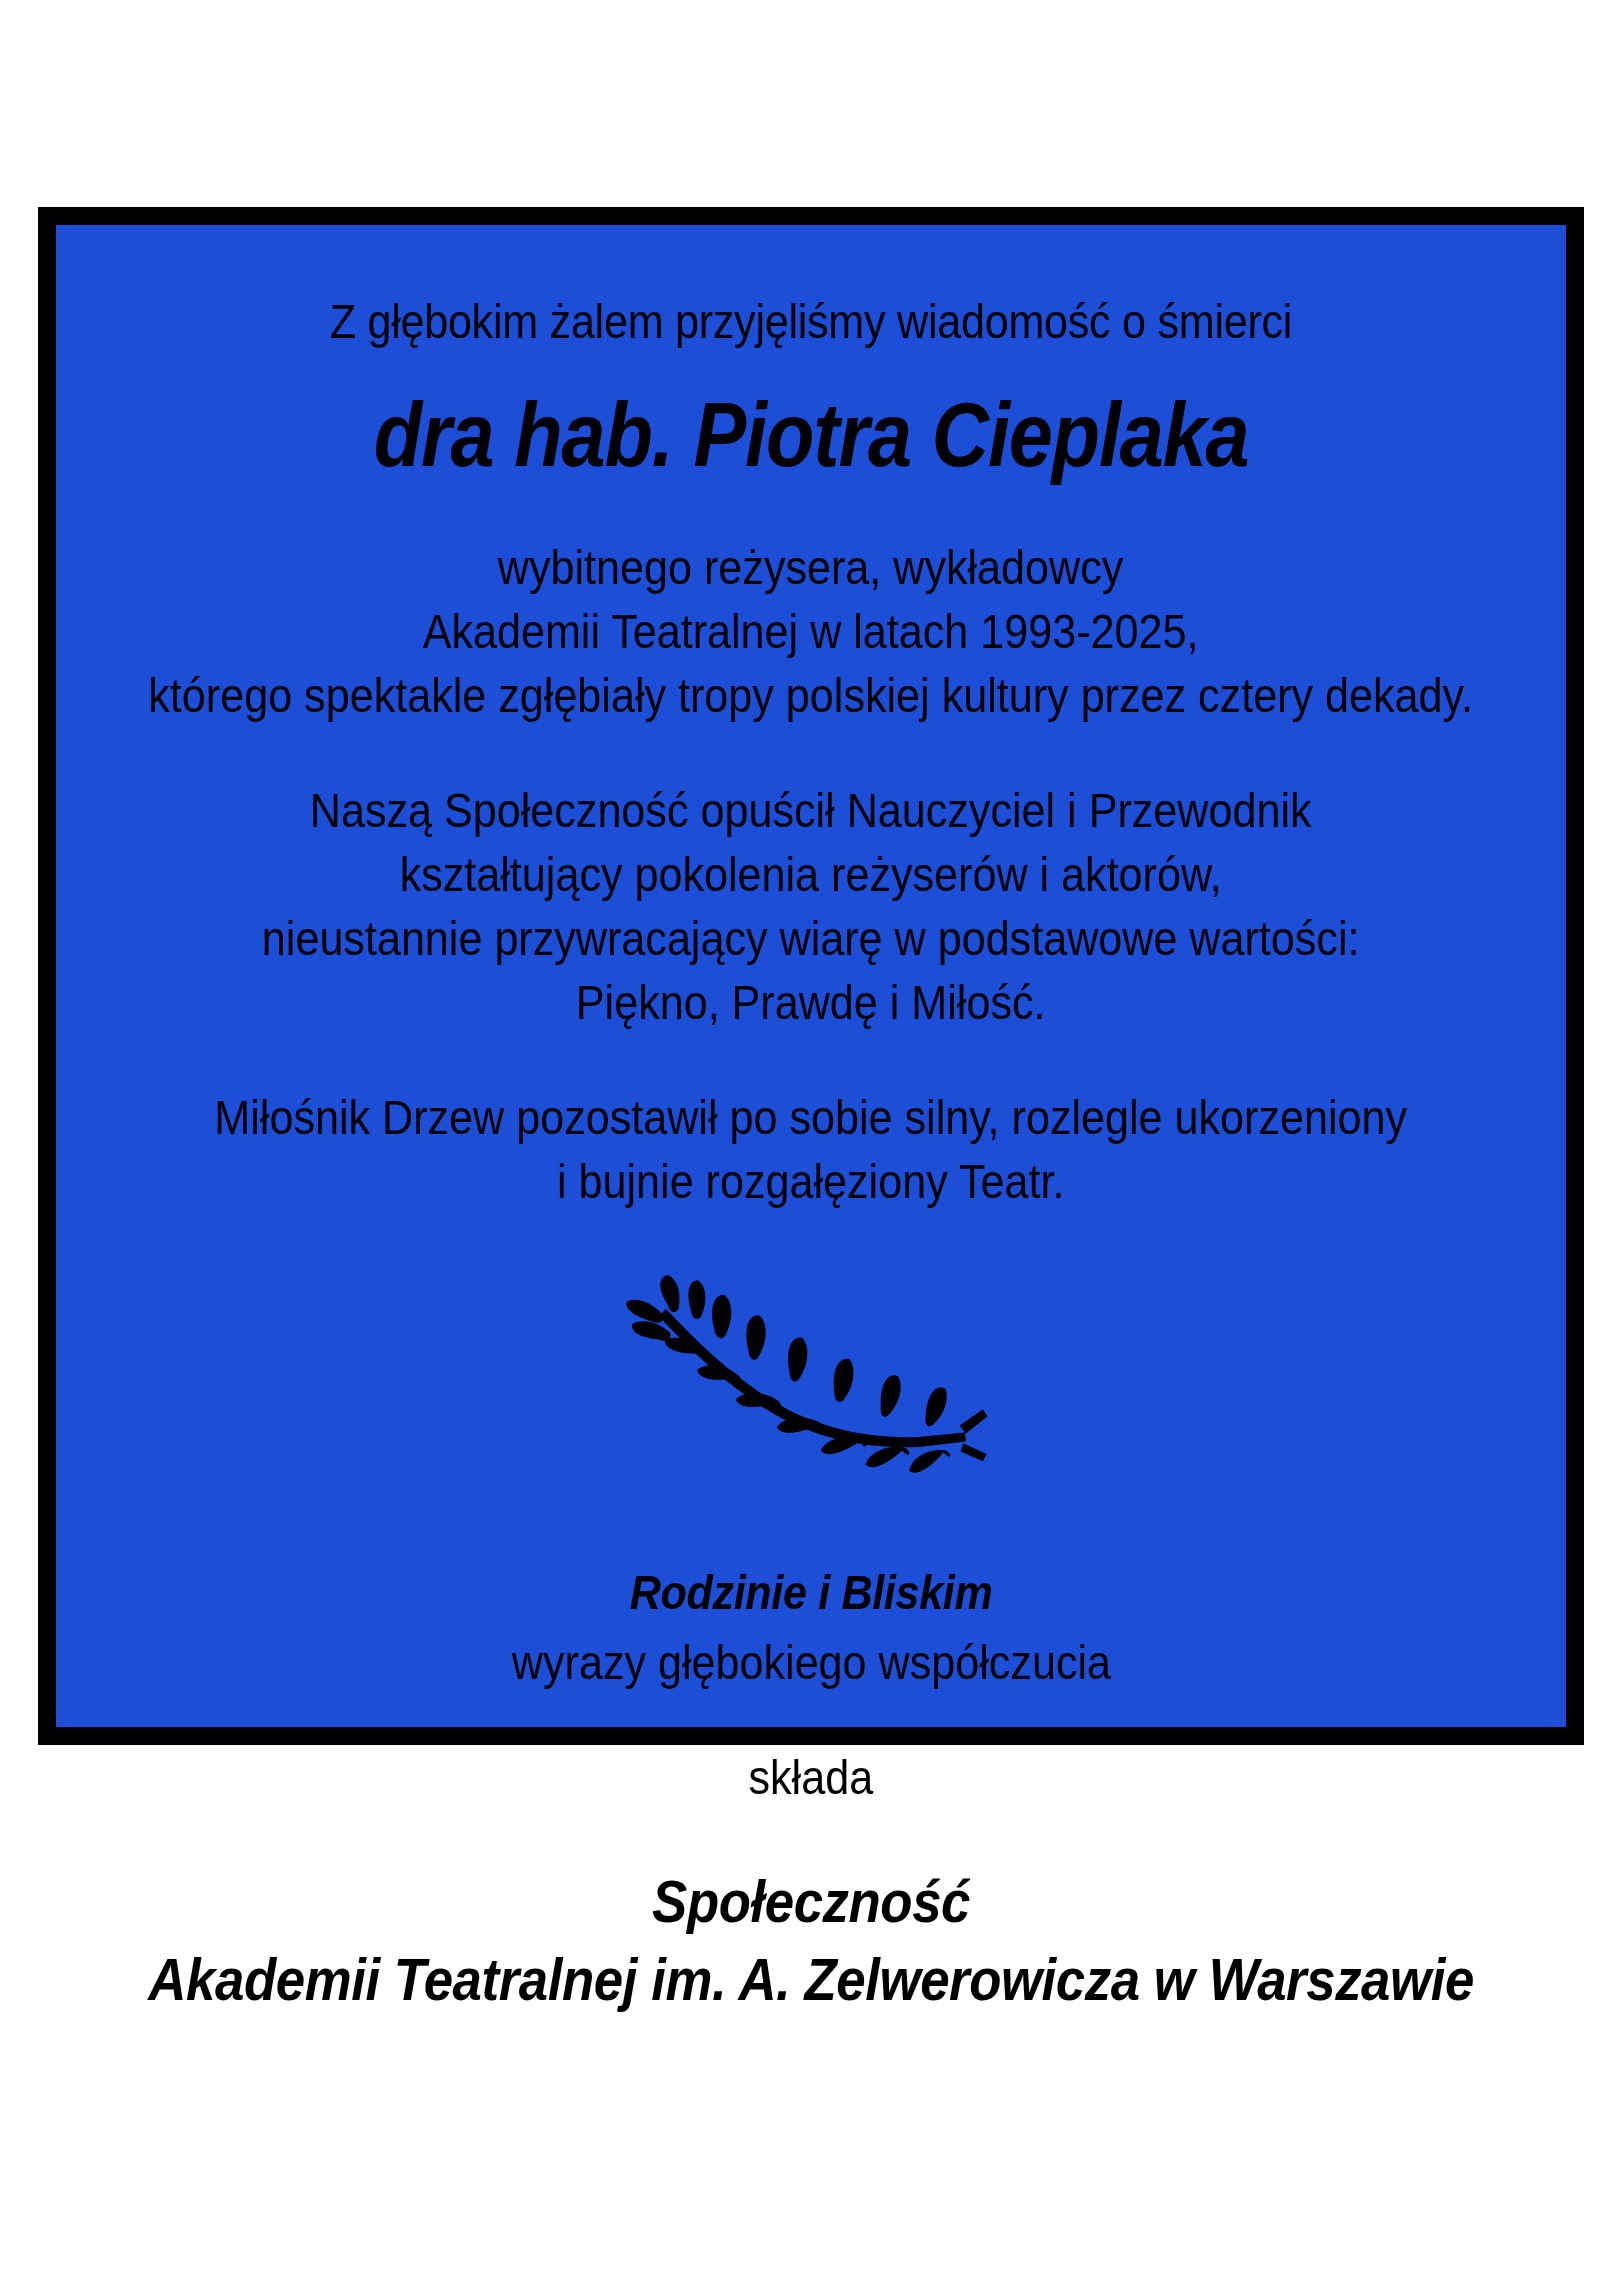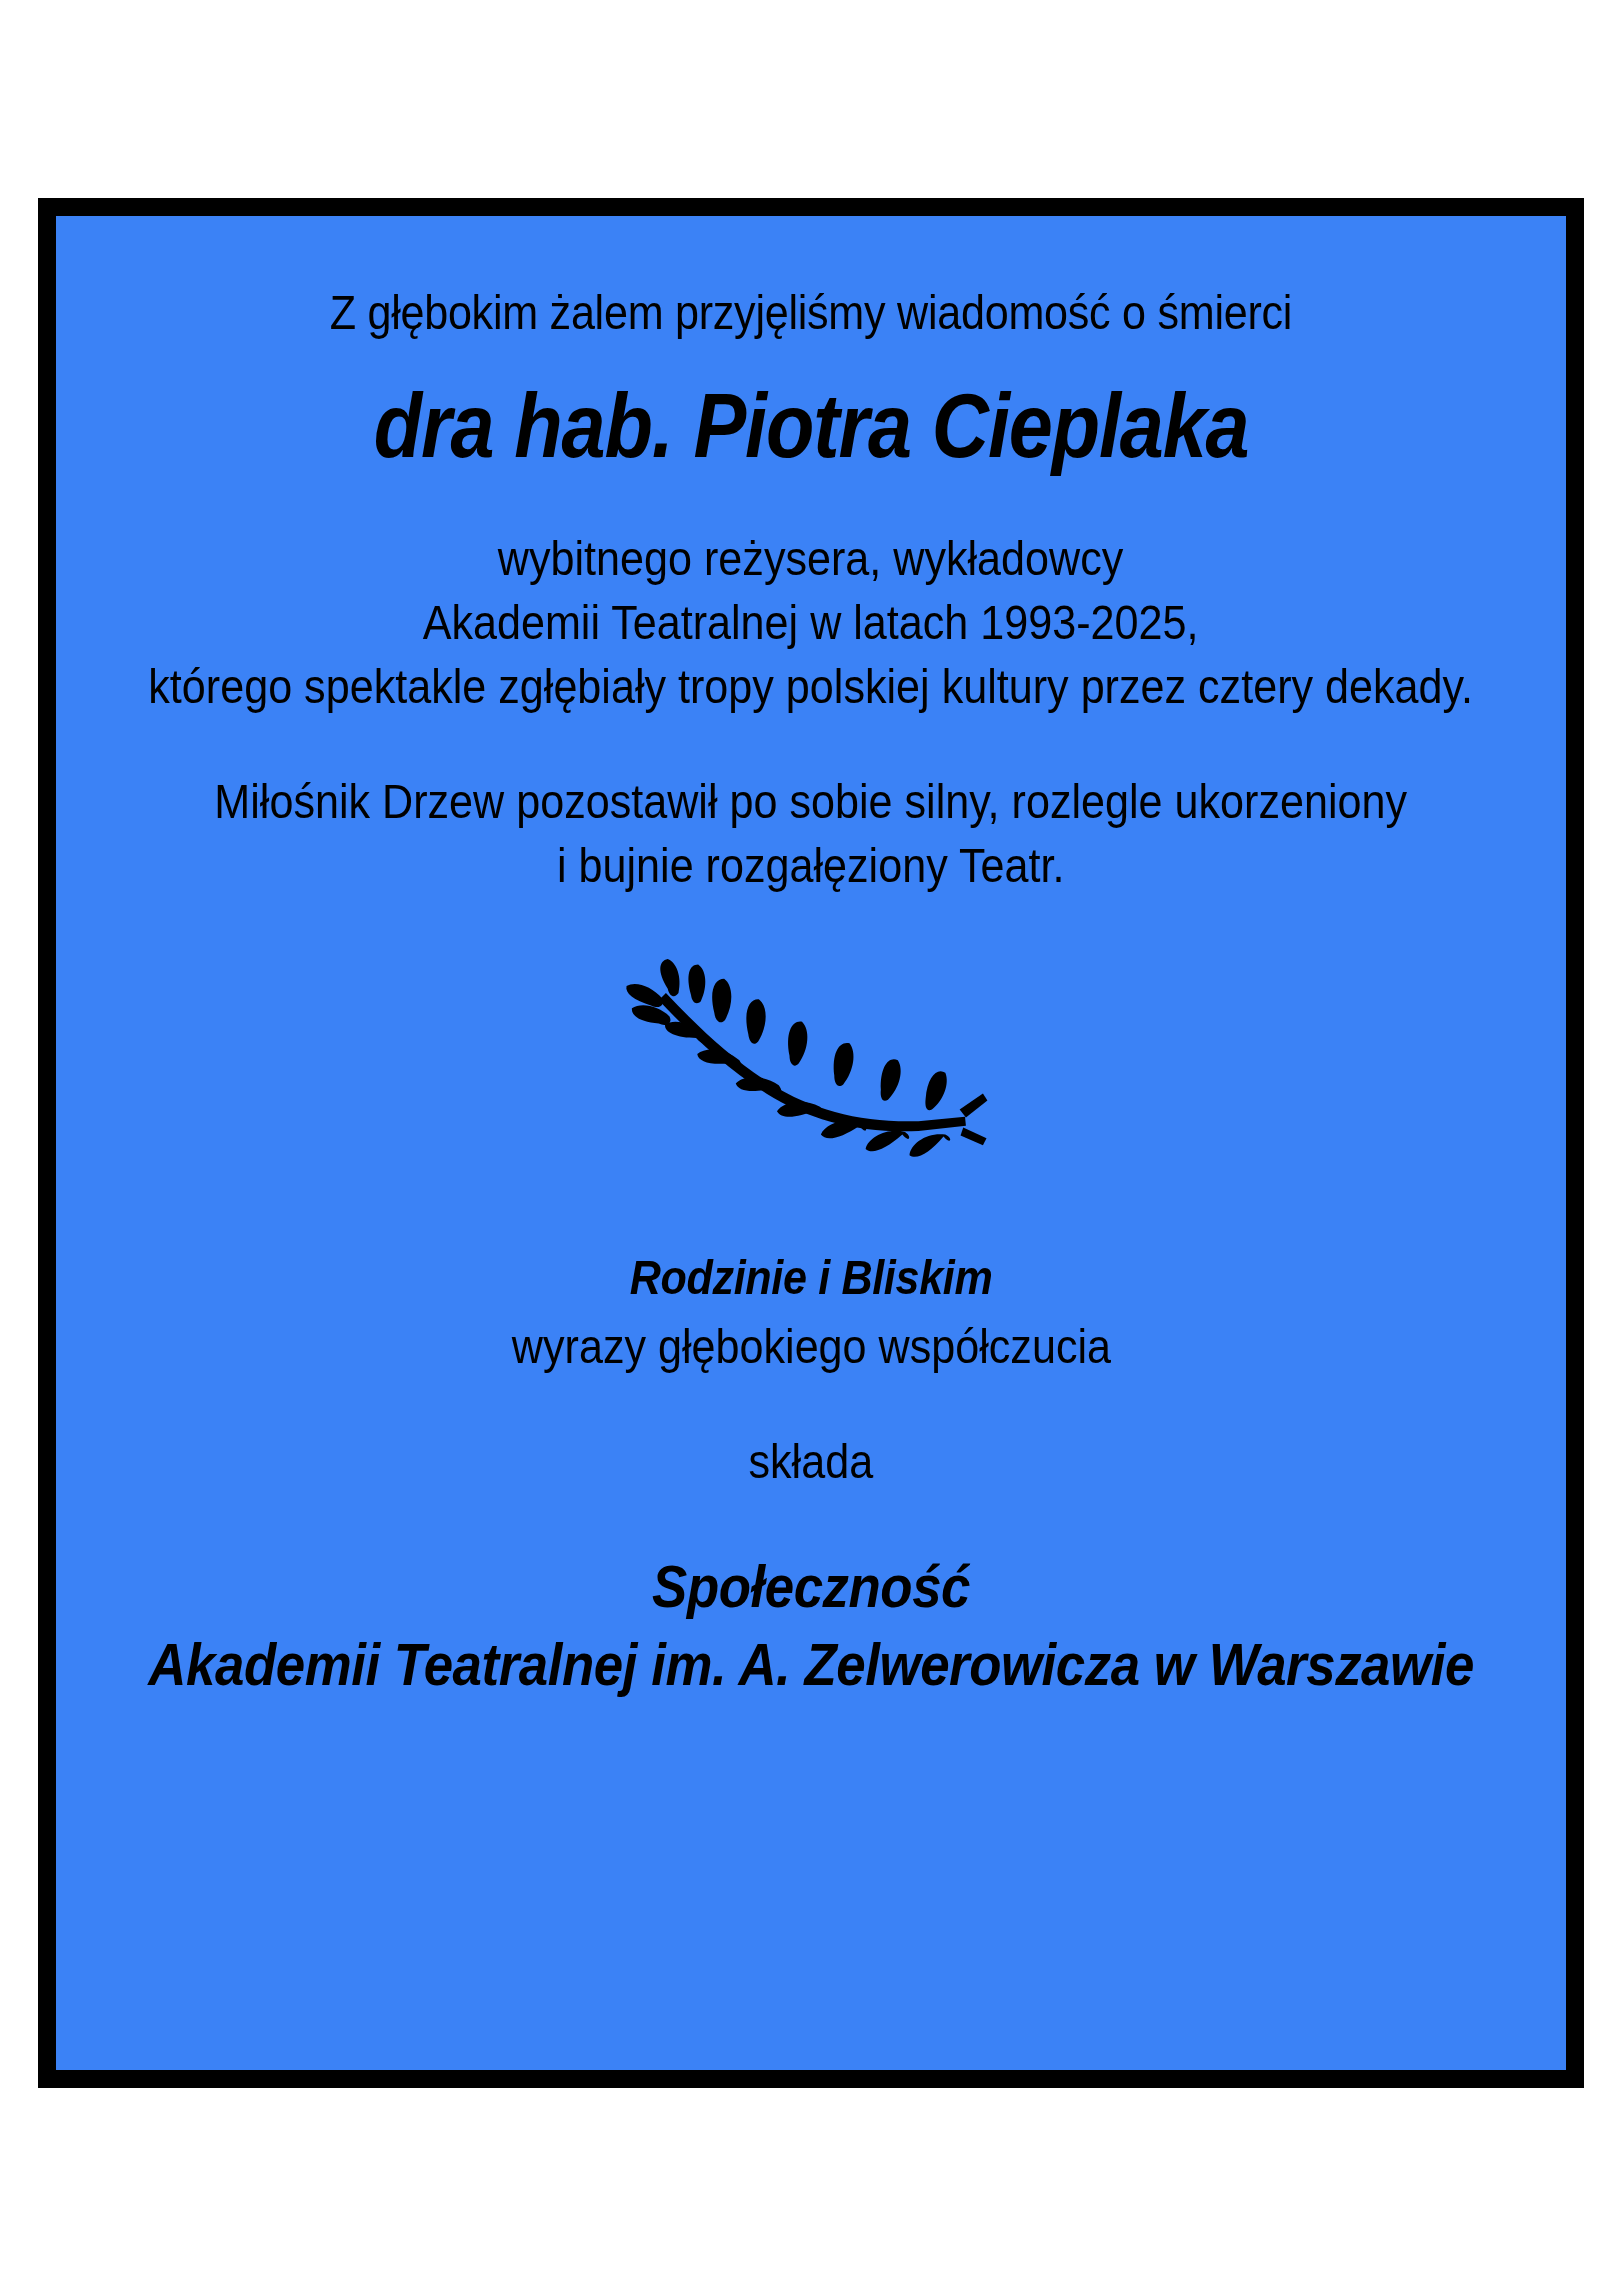--- a/index.html
+++ b/index.html
@@ -20,26 +20,26 @@
     width: 1621px;
     height: 2293px;
     background: #ffffff;
     overflow: hidden;
   }
 
   
   .frame {
     position: absolute;
     left: 38px;
-    top: 198px;
+    top: 207px;
     width: 1546px;
-    height: 1890px;
+    height: 1538px;
     box-sizing: border-box;
     border: 18px solid #000000;
-    background: #3b82f6;
+    background: #1d4ed8;
   }
 
   .frame-inner {
     position: absolute;
     left: 0;
     top: 0;
     right: 0;
     bottom: 0;
     display: flex;
     flex-direction: column;
@@ -135,20 +135,26 @@
       <div class="intro cond">Z głębokim żalem przyjęliśmy wiadomość o śmierci</div>
 
       <div class="deceased-name cond">dra hab. Piotra Cieplaka</div>
 
       <div class="para para-role">
         <span class="ln cond">wybitnego reżysera, wykładowcy</span>
         <span class="ln cond">Akademii Teatralnej w latach 1993-2025,</span>
         <span class="ln cond">którego spektakle zgłębiały tropy polskiej kultury przez cztery dekady.</span>
       </div>
 
+      <div class="para para-community">
+        <span class="ln cond">Naszą Społeczność opuścił Nauczyciel i Przewodnik</span>
+        <span class="ln cond">kształtujący pokolenia reżyserów i aktorów,</span>
+        <span class="ln cond">nieustannie przywracający wiarę w podstawowe wartości:</span>
+        <span class="ln cond">Piękno, Prawdę i Miłość.</span>
+      </div>
 
       <div class="para para-trees">
         <span class="ln cond">Miłośnik Drzew pozostawił po sobie silny, rozlegle ukorzeniony</span>
         <span class="ln cond">i bujnie rozgałęziony Teatr.</span>
       </div>
 
       <div class="ornament">
         <svg viewBox="0 0 440 260" xmlns="http://www.w3.org/2000/svg" aria-hidden="true">
           <g fill="#000000">
 

